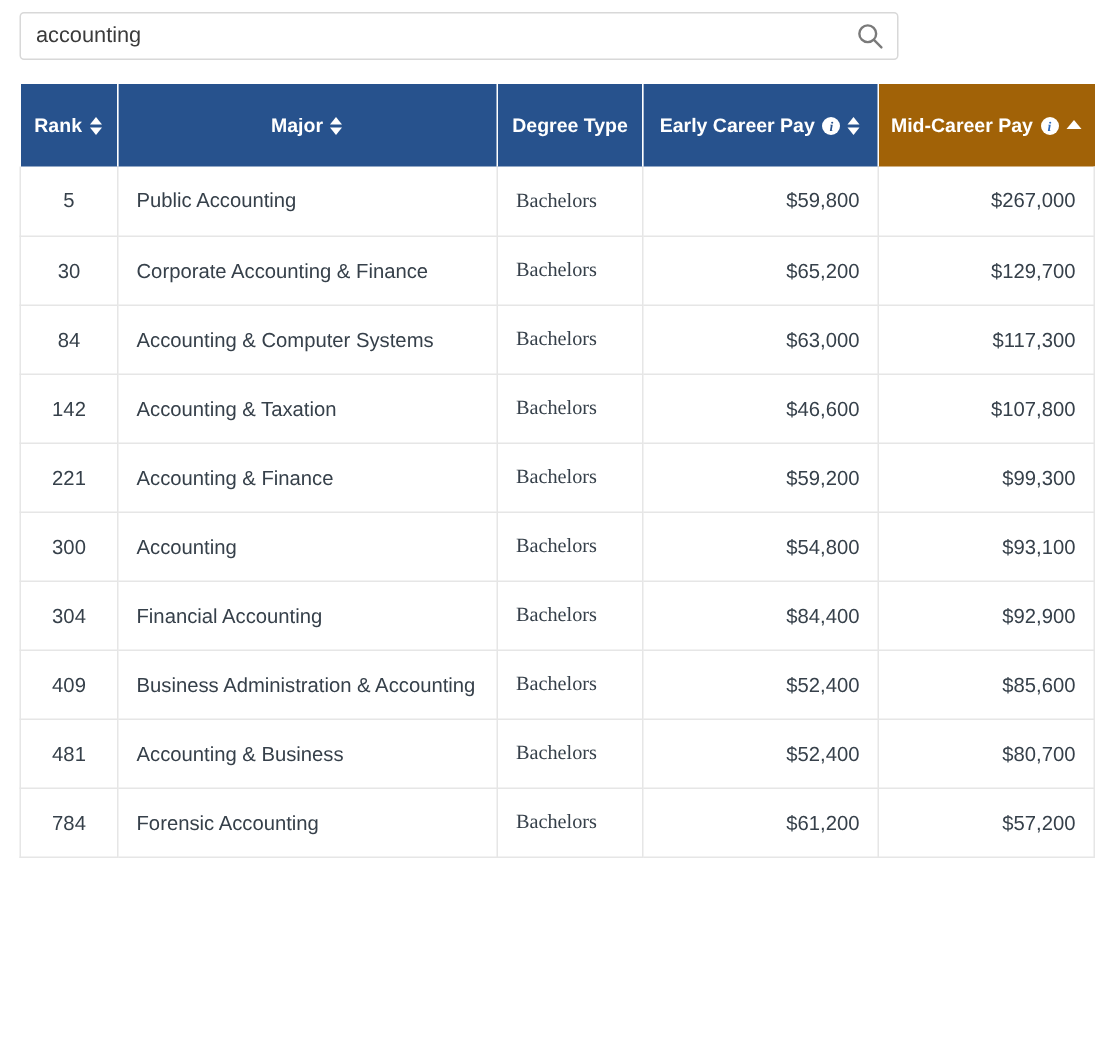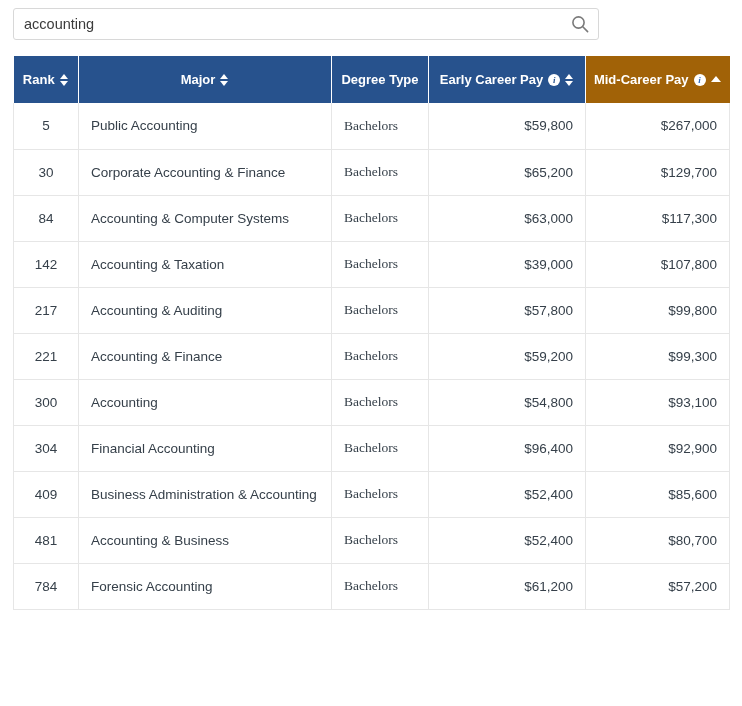--- a/index.html
+++ b/index.html
@@ -71,21 +71,21 @@
     border-collapse: collapse;
     table-layout: fixed;
     width: 716px;
     font-size: 13.5px;
   }
   table.majors thead th {
     background: #27528D;
     color: #ffffff;
     font-size: 13px;
     font-weight: bold;
-    height: 47px;
+    height: 55px;
     padding: 0 14px;
     box-sizing: border-box;
     border-right: 1px solid #ffffff;
     vertical-align: middle;
     white-space: nowrap;
     cursor: pointer;
     user-select: none;
     margin-top: 19px;
   }
   table.majors thead th:last-child { border-right: 0; }
@@ -269,49 +269,42 @@
           <td class="c-rank">84</td>
           <td class="c-major">Accounting &amp; Computer Systems</td>
           <td class="c-degree">Bachelors</td>
           <td class="c-pay">$63,000</td>
           <td class="c-pay">$117,300</td>
         </tr>
         <tr>
           <td class="c-rank">142</td>
           <td class="c-major">Accounting &amp; Taxation</td>
           <td class="c-degree">Bachelors</td>
-          <td class="c-pay">$39,000</td>
+          <td class="c-pay">$46,600</td>
           <td class="c-pay">$107,800</td>
-        </tr>
-        <tr>
-          <td class="c-rank">217</td>
-          <td class="c-major">Accounting &amp; Auditing</td>
-          <td class="c-degree">Bachelors</td>
-          <td class="c-pay">$57,800</td>
-          <td class="c-pay">$99,800</td>
         </tr>
         <tr>
           <td class="c-rank">221</td>
           <td class="c-major">Accounting &amp; Finance</td>
           <td class="c-degree">Bachelors</td>
           <td class="c-pay">$59,200</td>
           <td class="c-pay">$99,300</td>
         </tr>
         <tr>
           <td class="c-rank">300</td>
           <td class="c-major">Accounting</td>
           <td class="c-degree">Bachelors</td>
           <td class="c-pay">$54,800</td>
           <td class="c-pay">$93,100</td>
         </tr>
         <tr>
           <td class="c-rank">304</td>
           <td class="c-major">Financial Accounting</td>
           <td class="c-degree">Bachelors</td>
-          <td class="c-pay">$96,400</td>
+          <td class="c-pay">$84,400</td>
           <td class="c-pay">$92,900</td>
         </tr>
         <tr>
           <td class="c-rank">409</td>
           <td class="c-major">Business Administration &amp; Accounting</td>
           <td class="c-degree">Bachelors</td>
           <td class="c-pay">$52,400</td>
           <td class="c-pay">$85,600</td>
         </tr>
         <tr>

